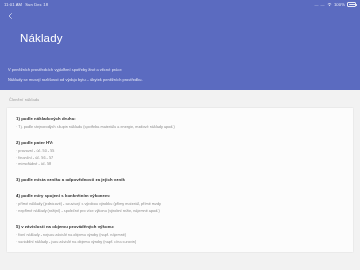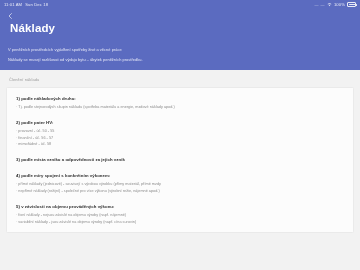--- a/index.html
+++ b/index.html
@@ -105,25 +105,25 @@
     justify-content: center;
     cursor: pointer;
   }
   .back-chevron svg { display: block; }
 
   .title-row {
     padding: 0 10px 6px 10px;
   }
   .page-title {
     font-size: 11.5px;
-    font-weight: bold;
+    font-weight: normal;
     letter-spacing: 0.15px;
     line-height: 13px;
     color: #ffffff;
-    margin: 0;
+    margin: 10px;
   }
 
   .intro {
     padding: 5px 8px 6px 8px;
     background: #5b6bc0;
   }
   .intro-line {
     font-size: 3.9px;
     line-height: 8.5px;
     color: #e6e8f7;

